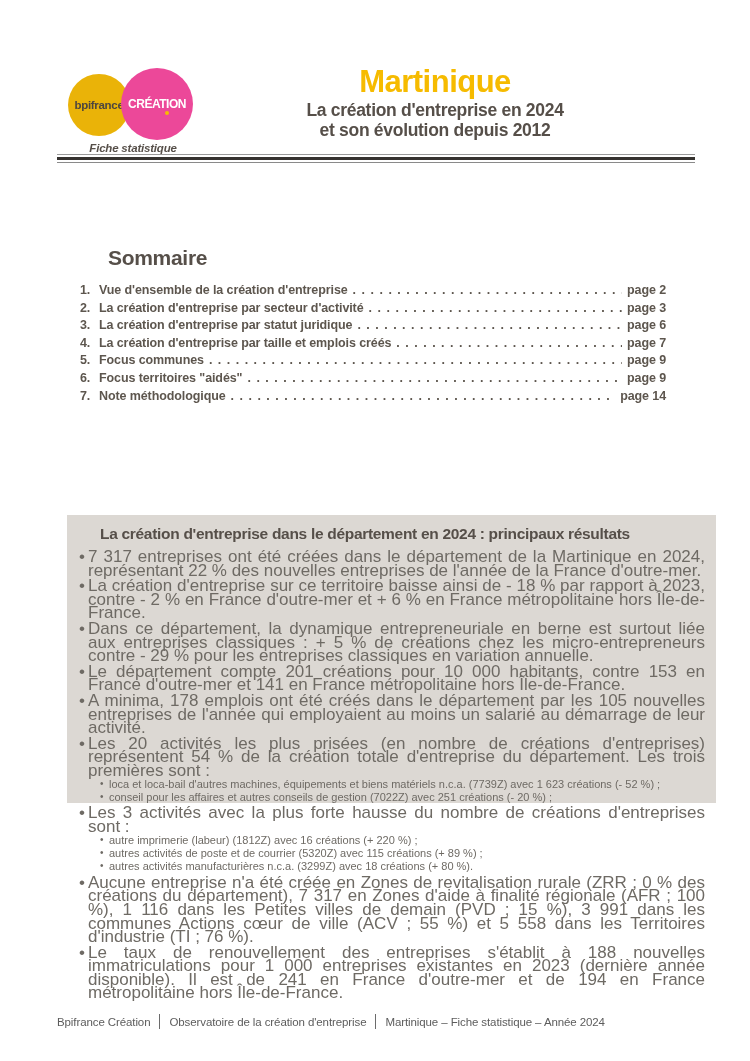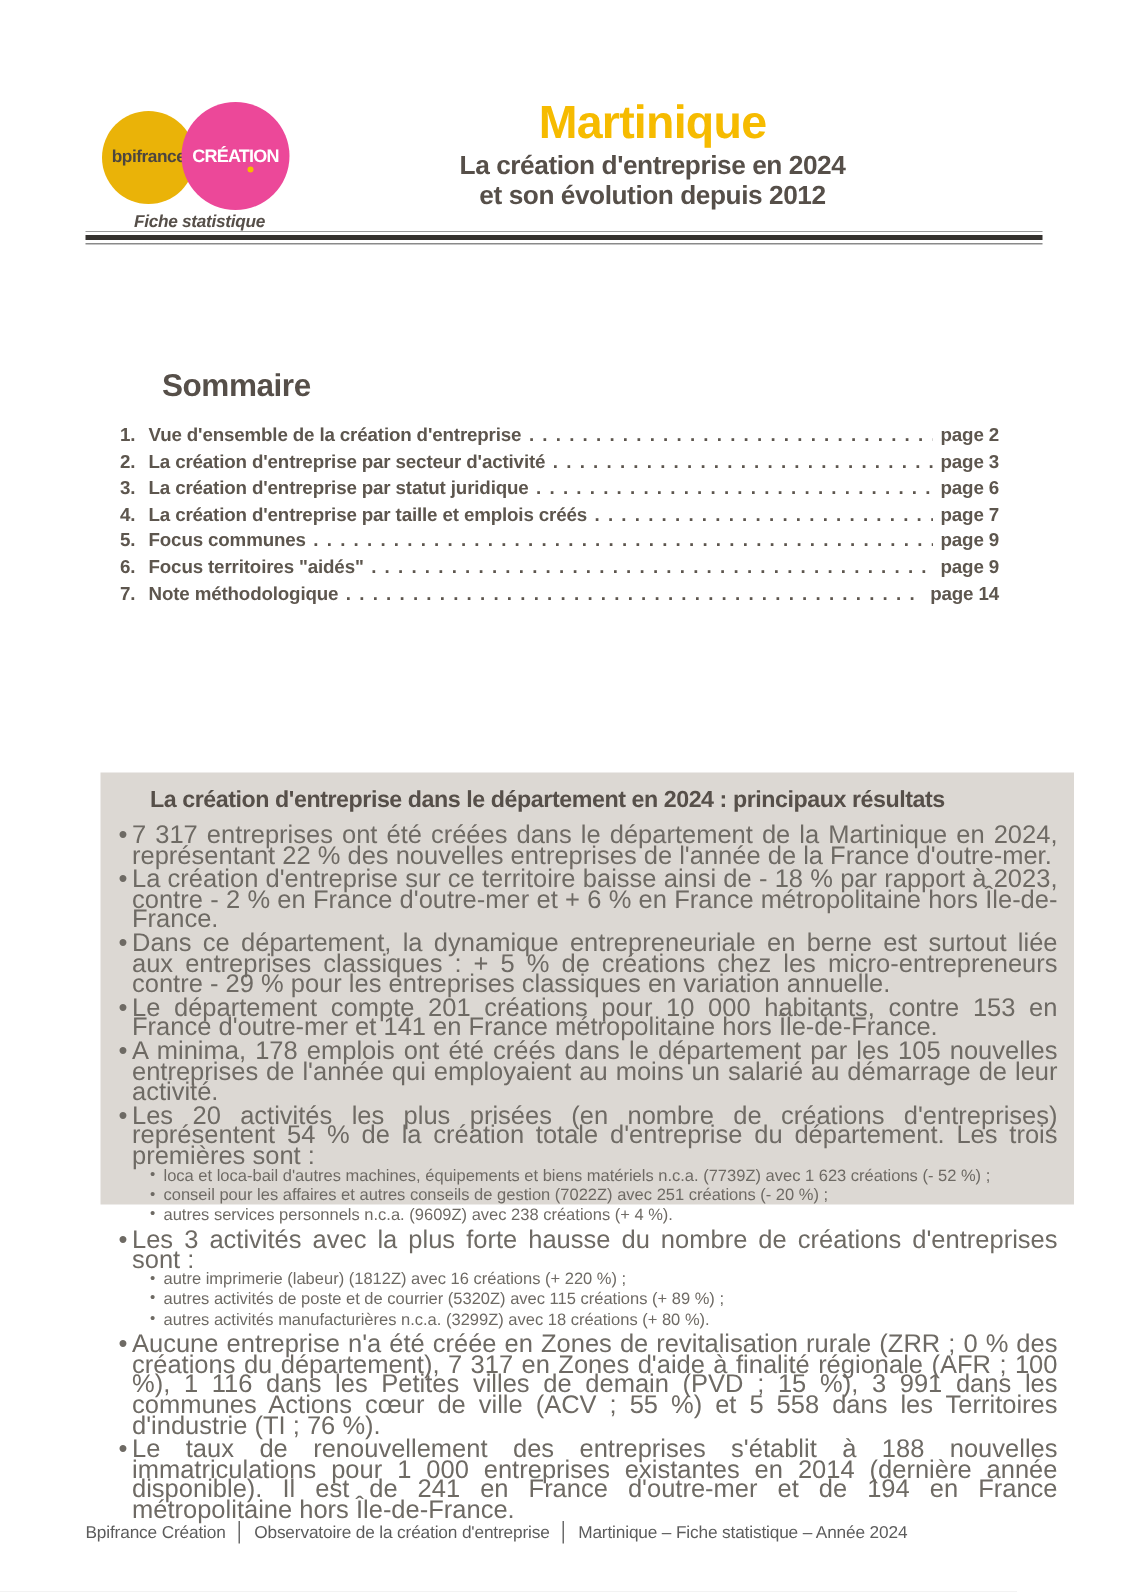--- a/index.html
+++ b/index.html
@@ -133,32 +133,31 @@
     <div class="bullet">7 317 entreprises ont été créées dans le département de la Martinique en 2024, représentant 22 % des nouvelles entreprises de l'année de la France d'outre-mer.</div>
     <div class="bullet">La création d'entreprise sur ce territoire baisse ainsi de - 18 % par rapport à 2023, contre - 2 % en France d'outre-mer et + 6 % en France métropolitaine hors Île-de-France.</div>
     <div class="bullet">Dans ce département, la dynamique entrepreneuriale en berne est surtout liée aux entreprises classiques : + 5 % de créations chez les micro-entrepreneurs contre - 29 % pour les entreprises classiques en variation annuelle.</div>
     <div class="bullet">Le département compte 201 créations pour 10 000 habitants, contre 153 en France d'outre-mer et 141 en France métropolitaine hors Île-de-France.</div>
     <div class="bullet">A minima, 178 emplois ont été créés dans le département par les 105 nouvelles entreprises de l'année qui employaient au moins un salarié au démarrage de leur activité.</div>
 
     <div class="bullet">Les 20 activités les plus prisées (en nombre de créations d'entreprises) représentent 54 % de la création totale d'entreprise du département. Les trois premières sont :</div>
     <div class="sub-list">
       <div class="subbullet">loca et loca-bail d'autres machines, équipements et biens matériels n.c.a. (7739Z) avec 1 623 créations (- 52 %) ;</div>
       <div class="subbullet">conseil pour les affaires et autres conseils de gestion (7022Z) avec 251 créations (- 20 %) ;</div>
-      <div class="subbullet">autres services personnels n.c.a. (9609Z) avec 238 créations (+ 4 %).</div>
     </div>
 
     <div class="bullet">Les 3 activités avec la plus forte hausse du nombre de créations d'entreprises sont :</div>
     <div class="sub-list">
       <div class="subbullet">autre imprimerie (labeur) (1812Z) avec 16 créations (+ 220 %) ;</div>
       <div class="subbullet">autres activités de poste et de courrier (5320Z) avec 115 créations (+ 89 %) ;</div>
       <div class="subbullet">autres activités manufacturières n.c.a. (3299Z) avec 18 créations (+ 80 %).</div>
     </div>
 
     <div class="bullet">Aucune entreprise n'a été créée en Zones de revitalisation rurale (ZRR ; 0 % des créations du département), 7 317 en Zones d'aide à finalité régionale (AFR ; 100 %), 1 116 dans les Petites villes de demain (PVD ; 15 %), 3 991 dans les communes Actions cœur de ville (ACV ; 55 %) et 5 558 dans les Territoires d'industrie (TI ; 76 %).</div>
-    <div class="bullet">Le taux de renouvellement des entreprises s'établit à 188 nouvelles immatriculations pour 1 000 entreprises existantes en 2014 (dernière année disponible). Il est de 241 en France d'outre-mer et de 194 en France métropolitaine hors Île-de-France.</div>
+    <div class="bullet">Le taux de renouvellement des entreprises s'établit à 188 nouvelles immatriculations pour 1 000 entreprises existantes en 2023 (dernière année disponible). Il est de 241 en France d'outre-mer et de 194 en France métropolitaine hors Île-de-France.</div>
   </div>
 
   <div class="footer">
     <span>Bpifrance Création</span>
     <span class="footer-divider"></span>
     <span>Observatoire de la création d'entreprise</span>
     <span class="footer-divider"></span>
     <span>Martinique – Fiche statistique – Année 2024</span>
   </div>
 

